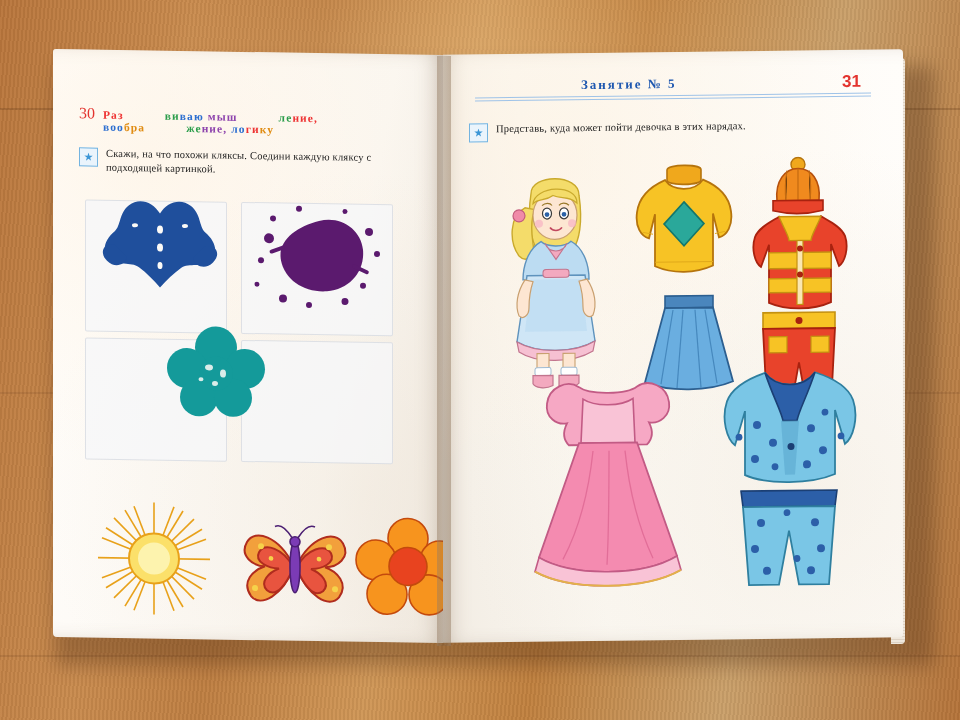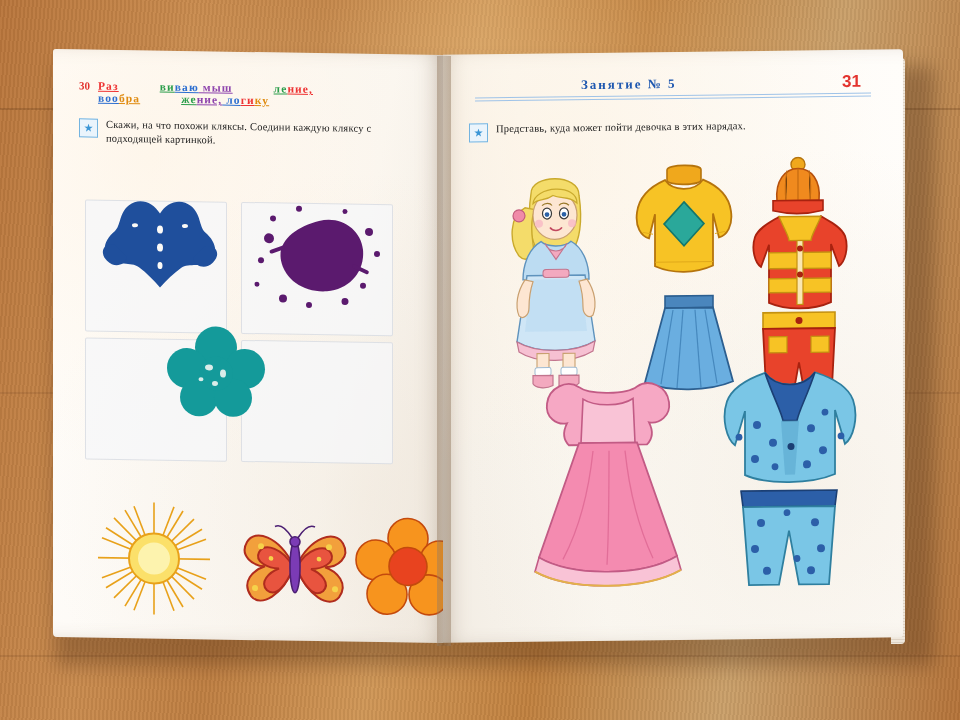--- a/index.html
+++ b/index.html
@@ -68,28 +68,29 @@
     background:linear-gradient(90deg, rgba(150,125,100,0.50), rgba(90,70,50,0.18) 45%, rgba(150,125,100,0.50));
   }
 
   
   .pg-inner{position:absolute;inset:0;}
   .lp{padding:30px 22px 0 26px;}
   .rp{padding:24px 26px 0 26px;}
 
   .lp-head{display:flex;align-items:baseline;gap:8px;}
   .pnum{
-    color:#e3342f;font-weight:bold;font-size:11px;letter-spacing:0px;
+    color:#e3342f;font-weight:normal;font-size:16px;letter-spacing:0px;
     font-family:"Liberation Serif", serif;
+    margin-top:25px;
   }
   .lp-title{
     font-family:"Liberation Serif", serif;
     font-size:11.5px;font-weight:bold;letter-spacing:1.1px;
   }
-  .lp-title span{display:inline;text-decoration:underline;}
+  .lp-title span{display:inline;}
   .c1{color:#e33;}.c2{color:#2a9d4a;padding-left:41px;}.c3{color:#2d6fd0;}.c4{color:#e08c12;text-align:right;}.c5{color:#8e44ad;margin-top:32px;}
 
   .rp-head{position:relative;height:26px;}
   .rp-title{
     position:absolute;left:112px;top:0;
     font-family:"Liberation Serif", serif;
     font-size:13px;font-weight:bold;color:#1f58b0;letter-spacing:2px;
   }
   .rp-num{
     position:absolute;right:16px;top:-2px;

